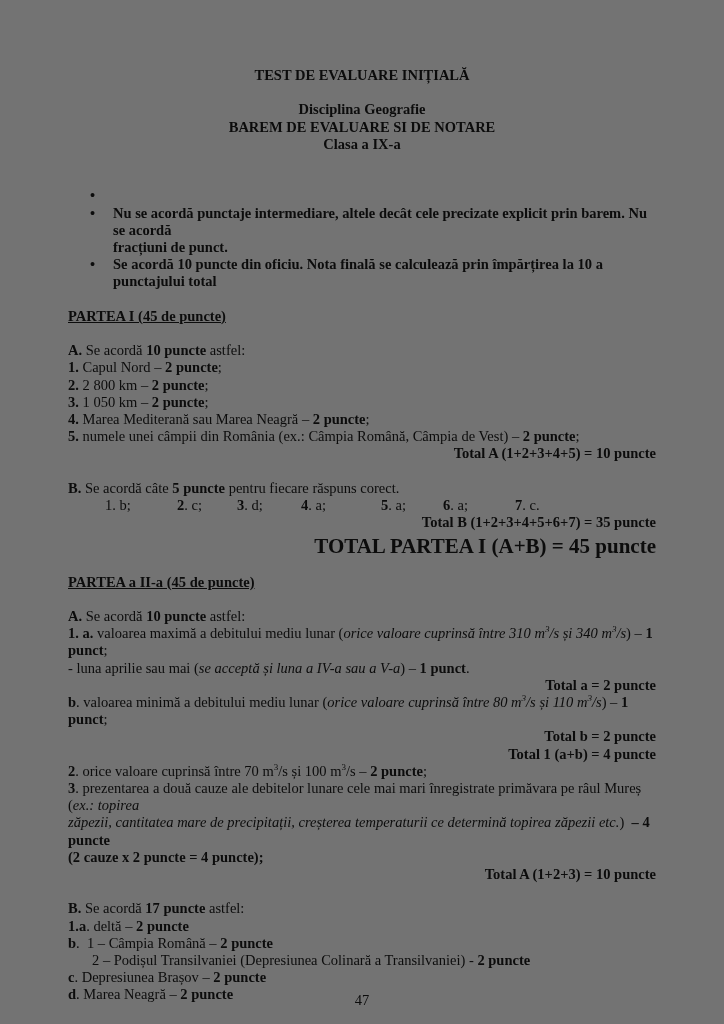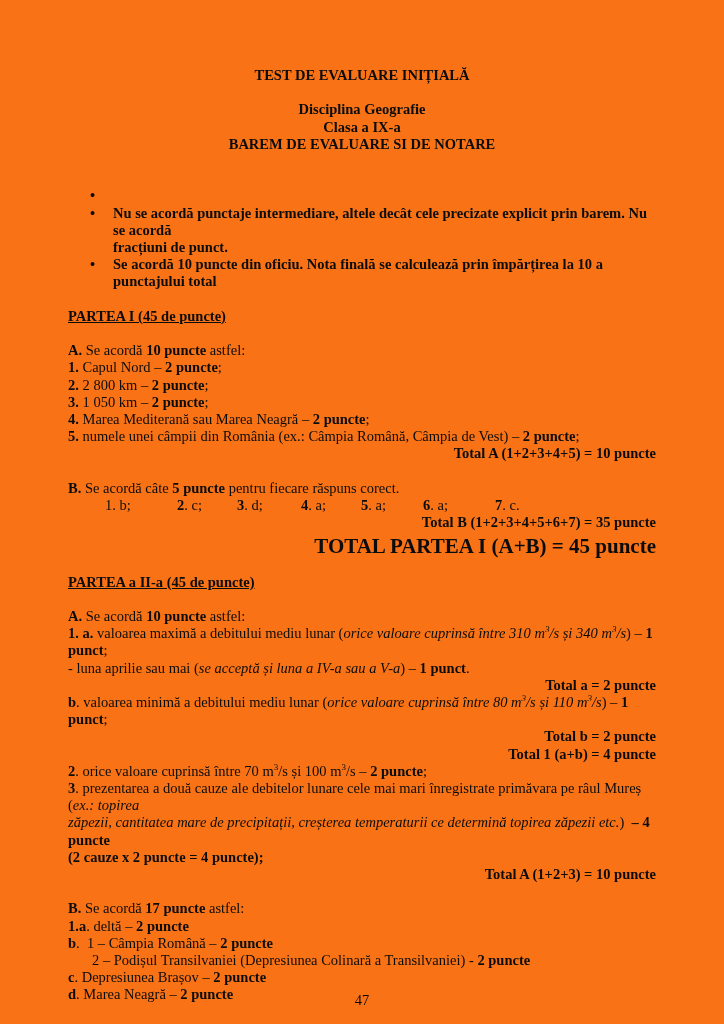--- a/index.html
+++ b/index.html
@@ -1,19 +1,19 @@
 <!DOCTYPE html>
 <html><head>
 <meta charset="utf-8">
 <style>
   html,body{margin:0;padding:0;background:#ffffff;}
   .page{
     position:relative;
     width:724px;height:1024px;
-    background:#f97316;
+    background:#737373;
     box-sizing:border-box;
     padding:67px 68px 0 68px;
     font-family:"Liberation Serif","DejaVu Serif",serif;
     color:#0c0c0c;
     overflow:hidden;
   }
   .line{
     font-size:14.5px;
     line-height:17.2px;
     white-space:pre-wrap;
@@ -29,38 +29,38 @@
   .marker{position:absolute;left:22px;font-weight:bold;}
   .b{font-weight:bold;}
   .i{font-style:italic;}
   .u{text-decoration:underline;}
   .sup{vertical-align:super;font-size:9px;line-height:0;}
   .cell{display:inline-block;}
   .cell0{width:72px;margin-left:37px;}
   .cell1{width:60px;}
   .cell2{width:64px;}
   .cell3{width:60px;}
-  .cell4{width:62px;}
+  .cell4{width:62px;margin-left:20px;}
   .cell5{width:72px;}
   .footer{
     position:absolute;
     top:992px;left:68px;right:68px;
     text-align:center;
   }
 </style>
 </head>
 <body>
 
 <div class="page">
   <div>
       <div class="line center"><span class="b">TEST DE EVALUARE INIȚIALĂ</span></div>
       <div class="line blank"></div>
       <div class="line center"><span class="b">Disciplina Geografie</span></div>
+      <div class="line center"><span class="b">BAREM DE EVALUARE SI DE NOTARE</span></div>
       <div class="line center"><span class="b">Clasa a IX-a</span></div>
-      <div class="line center"><span class="b">BAREM DE EVALUARE SI DE NOTARE</span></div>
       <div class="line blank"></div>
       <div class="line blank"></div>
       <div class="line bullet"><span class="marker">•</span></div>
       <div class="line bullet"><span class="marker">•</span><span class="b">Nu se acordă punctaje intermediare, altele decât cele precizate explicit prin barem. Nu se acordă</span></div>
       <div class="line hang"><span class="b">fracțiuni de punct.</span></div>
       <div class="line bullet"><span class="marker">•</span><span class="b">Se acordă 10 puncte din oficiu. Nota finală se calculează prin împărțirea la 10 a punctajului total</span></div>
       <div class="line blank"></div>
       <div class="line"><span class="b u">PARTEA I (45 de puncte)</span></div>
       <div class="line blank"></div>
       <div class="line"><span class="b">A.</span><span> Se acordă </span><span class="b">10 puncte</span><span> astfel:</span></div>

